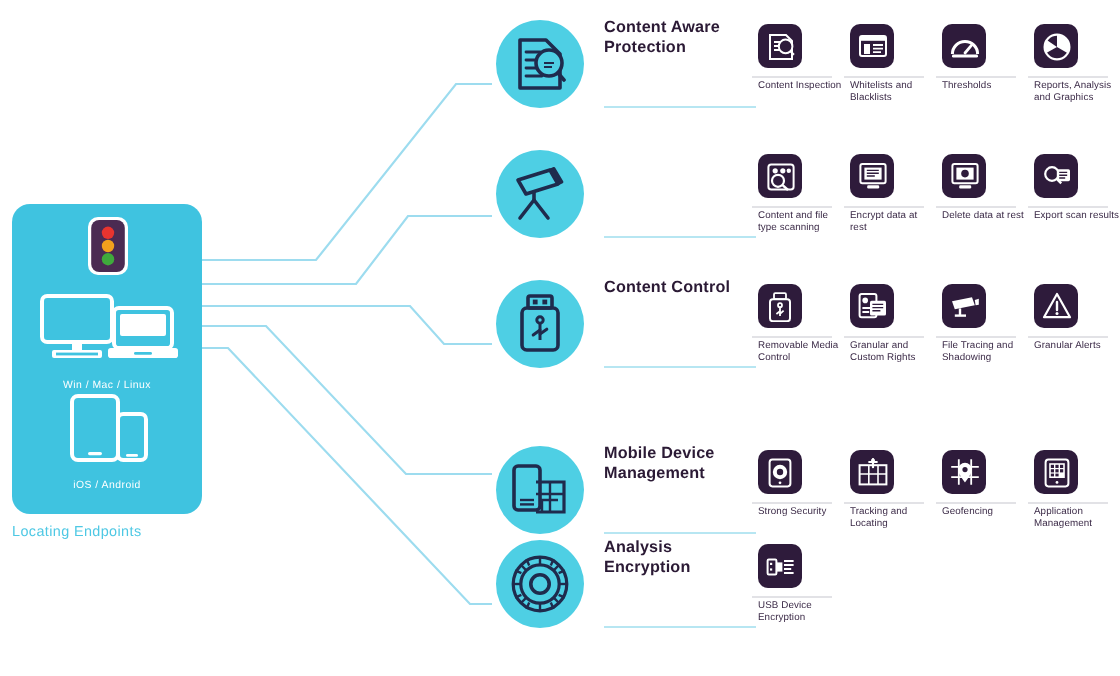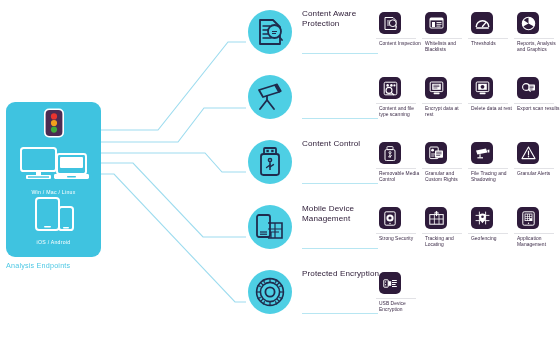--- a/index.html
+++ b/index.html
@@ -25,29 +25,29 @@
   .panel-caption{
     position:absolute;left:6px;top:261px;width:130px;
     font-size:7.2px;color:#4ec8e4;letter-spacing:.2px;
   }
 
   
   #wires{position:absolute;left:0;top:0;width:560px;height:338px;pointer-events:none;}
 
   
   .row{position:absolute;left:246px;width:314px;height:66px;}
-  .row-0{top:4px}.row-1{top:69px}.row-2{top:134px}.row-3{top:199px}.row-4{top:264px}
+  .row-0{top:4px}.row-1{top:69px}.row-2{top:134px}.row-3{top:217px}.row-4{top:264px}
 
   .cat-circle{
     position:absolute;left:2px;top:6px;width:44px;height:44px;border-radius:50%;
     background:#4ecfe4;display:flex;align-items:center;justify-content:center;
   }
   .cat-title{
     position:absolute;left:56px;top:5px;width:78px;
-    font-size:8.1px;line-height:10px;color:#2b1a35;font-weight:normal;
+    font-size:8.1px;line-height:10px;color:#2b1a35;font-weight:bold;
     letter-spacing:.1px;
   }
   .cat-rule{
     position:absolute;left:56px;top:49px;width:76px;height:1px;background:#b7e6f2;
   }
 
   .feat-strip{position:absolute;left:130px;top:2px;width:186px;height:62px;}
   .feat{
     position:absolute;top:0;width:46px;height:62px;
   }
@@ -102,21 +102,21 @@
         <rect x="4" y="1" width="23" height="32" rx="3" fill="none" stroke="#ffffff" stroke-width="2"></rect>
         <rect x="7" y="5" width="17" height="22" fill="#ffffff" opacity="0"></rect>
         <rect x="12" y="29" width="7" height="1.6" rx="0.8" fill="#ffffff"></rect>
         <rect x="27" y="10" width="14" height="23" rx="2.6" fill="none" stroke="#ffffff" stroke-width="2"></rect>
         <rect x="31" y="30" width="6" height="1.4" rx="0.7" fill="#ffffff"></rect>
       </svg>
       <div class="dev-caption">iOS / Android</div>
     </div>
   </div>
 
-  <div class="panel-caption">Analysis Endpoints</div>
+  <div class="panel-caption">Locating Endpoints</div>
 
   <svg id="wires">
     <g fill="none" stroke="#9ddcef" stroke-width="1.1">
 
       <path d="M101,130 L158,130 L228,42 L246,42"></path>
 
       <path d="M101,142 L178,142 L204,108 L246,108"></path>
 
       <path d="M101,153 L205,153 L222,172 L246,172"></path>
 
@@ -411,21 +411,21 @@
             <path d="M20.4 24.3 l1.4 3.2"></path>
           <path d="M21.8 2.5 l-1.4 3.2"></path>
             <path d="M9.6 24.3 l-1.4 3.2"></path>
           <path d="M2.5 8.2 l3.2 1.4"></path>
             <path d="M24.3 20.4 l3.2 1.4"></path>
           <path d="M2.5 21.8 l3.2 -1.4"></path>
             <path d="M24.3 9.6 l3.2 -1.4"></path>
         </g>
       </svg>
     </div>
-    <div class="cat-title">Protected Encryption</div>
+    <div class="cat-title">Analysis Encryption</div>
     <div class="cat-rule"></div>
     <div class="feat-strip">
       <div class="feat f0">
         <div class="tile">
           <svg width="15" height="13" viewBox="0 0 15 13">
             <rect x="0.8" y="2.8" width="4.4" height="7.4" rx="0.6" fill="none" stroke="#ffffff" stroke-width="1"></rect>
             <rect x="2" y="4.4" width="1.1" height="1.1" fill="#ffffff"></rect>
             <rect x="2" y="7.2" width="1.1" height="1.1" fill="#ffffff"></rect>
             <rect x="5.2" y="4.2" width="3" height="4.6" fill="#ffffff"></rect>
             <g fill="#ffffff" font-family="monospace" font-size="3">

